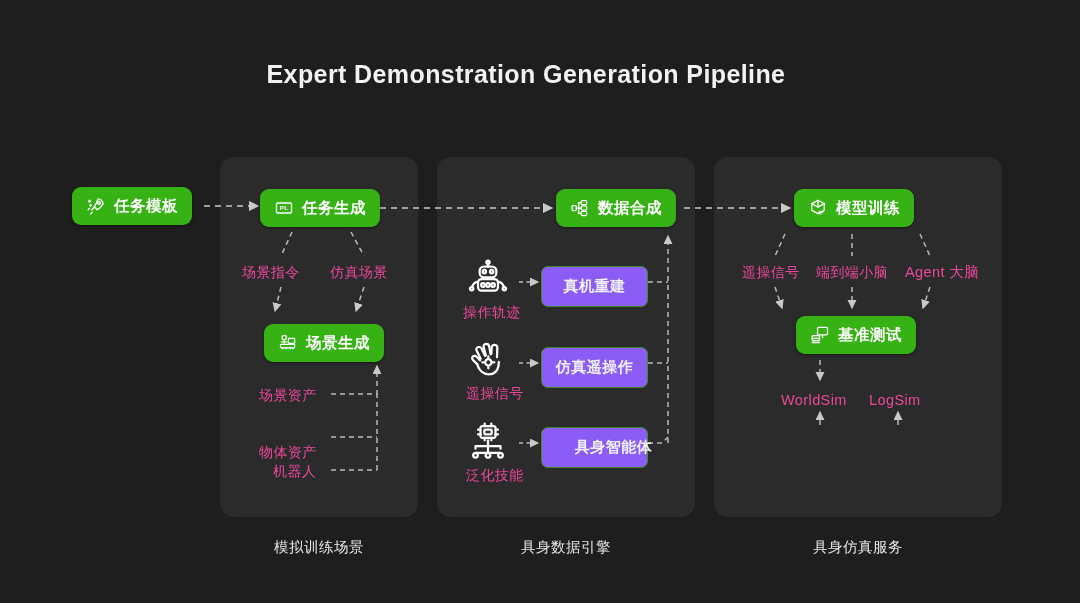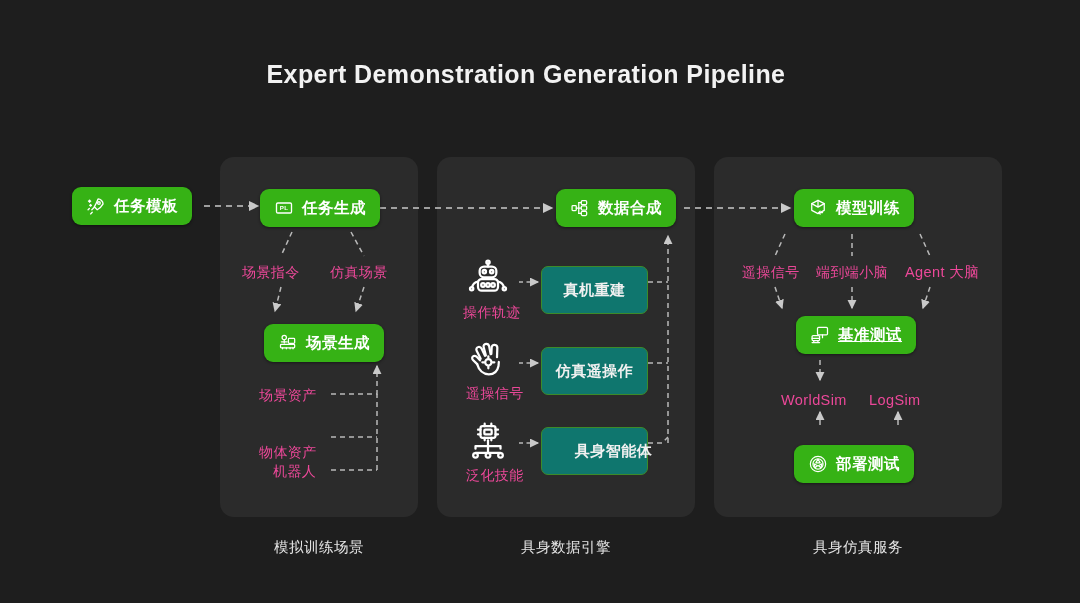--- a/index.html
+++ b/index.html
@@ -39,22 +39,22 @@
     padding:12px 14px;height:38px;box-sizing:border-box;
     color:#ffffff;font-size:15.5px;font-weight:700;letter-spacing:.5px;
     box-shadow:0 1px 3px rgba(0,0,0,.45);
   }
   .node .ico{width:20px;height:20px;display:block;flex:0 0 20px;}
   .node .lbl{white-space:nowrap;line-height:1;}
 
   
   .obox{
     position:absolute;display:flex;align-items:center;justify-content:center;
-    height:48px;box-sizing:border-box;
-    border:1.4px solid #3d8b2a;border-radius:7px;background:#0f766e;
+    height:41px;box-sizing:border-box;
+    border:1.4px solid #3d8b2a;border-radius:7px;background:#8b5cf6;
     color:#f0f0f0;font-size:15px;font-weight:600;letter-spacing:.5px;
     white-space:nowrap;
   }
 
   
   .tlabel{
     position:absolute;color:#ec4899;font-size:14px;letter-spacing:.4px;
     white-space:nowrap;
   }
   .tlabel.en{font-size:14.5px;}
@@ -251,47 +251,35 @@
         <path d="M17.5 17.5h-4.2M14.6 15.8l-1.8 1.7 1.8 1.8"></path>
       </svg>
     </span>
     <span class="lbl">模型训练</span>
   </div>
 
   <div class="tlabel" style="left:742px;top:264px;">遥操信号</div>
   <div class="tlabel" style="left:816px;top:264px;">端到端小脑</div>
   <div class="tlabel en" style="left:905px;top:263px;">Agent 大脑</div>
 
-  <div class="node" style="left:796px;top:316px;text-decoration:underline;">
+  <div class="node" style="left:796px;top:316px;">
     <span class="ico">
       <svg viewBox="0 0 24 24" fill="none" stroke="#ffffff" stroke-width="1.5" stroke-linecap="round" stroke-linejoin="round">
         <rect x="9" y="2.8" width="12" height="9" rx="1.4"></rect>
         <path d="M15 11.8v3.4"></path>
         <rect x="2.5" y="12.6" width="9" height="6.2" rx="1.3"></rect>
         <path d="M2.5 16h9"></path>
         <path d="M4.5 18.8v1.6M9.5 18.8v1.6"></path>
         <path d="M2.5 21h9"></path>
       </svg>
     </span>
     <span class="lbl">基准测试</span>
   </div>
 
   <div class="tlabel en" style="left:781px;top:392px;">WorldSim</div>
   <div class="tlabel en" style="left:869px;top:392px;">LogSim</div>
 
-  <div class="node" style="left:794px;top:445px;">
-    <span class="ico">
-      <svg viewBox="0 0 24 24" fill="none" stroke="#ffffff" stroke-width="1.4" stroke-linecap="round" stroke-linejoin="round">
-        <circle cx="12" cy="12" r="9.2"></circle>
-        <path d="M12 6.2l2.6 4.5h-5.2z"></path>
-        <path d="M8.4 16.4l-1.3-4.8 4.4 2.4z"></path>
-        <path d="M15.6 16.4l1.3-4.8-4.4 2.4z"></path>
-        <circle cx="12" cy="12" r="6.1"></circle>
-      </svg>
-    </span>
-    <span class="lbl">部署测试</span>
-  </div>
 
   <div class="panel-caption" id="cap1">模拟训练场景</div>
   <div class="panel-caption" id="cap3">具身仿真服务</div>
   <div class="panel-caption" id="cap2">具身数据引擎</div>
 
 </div>
 
 </body></html>

